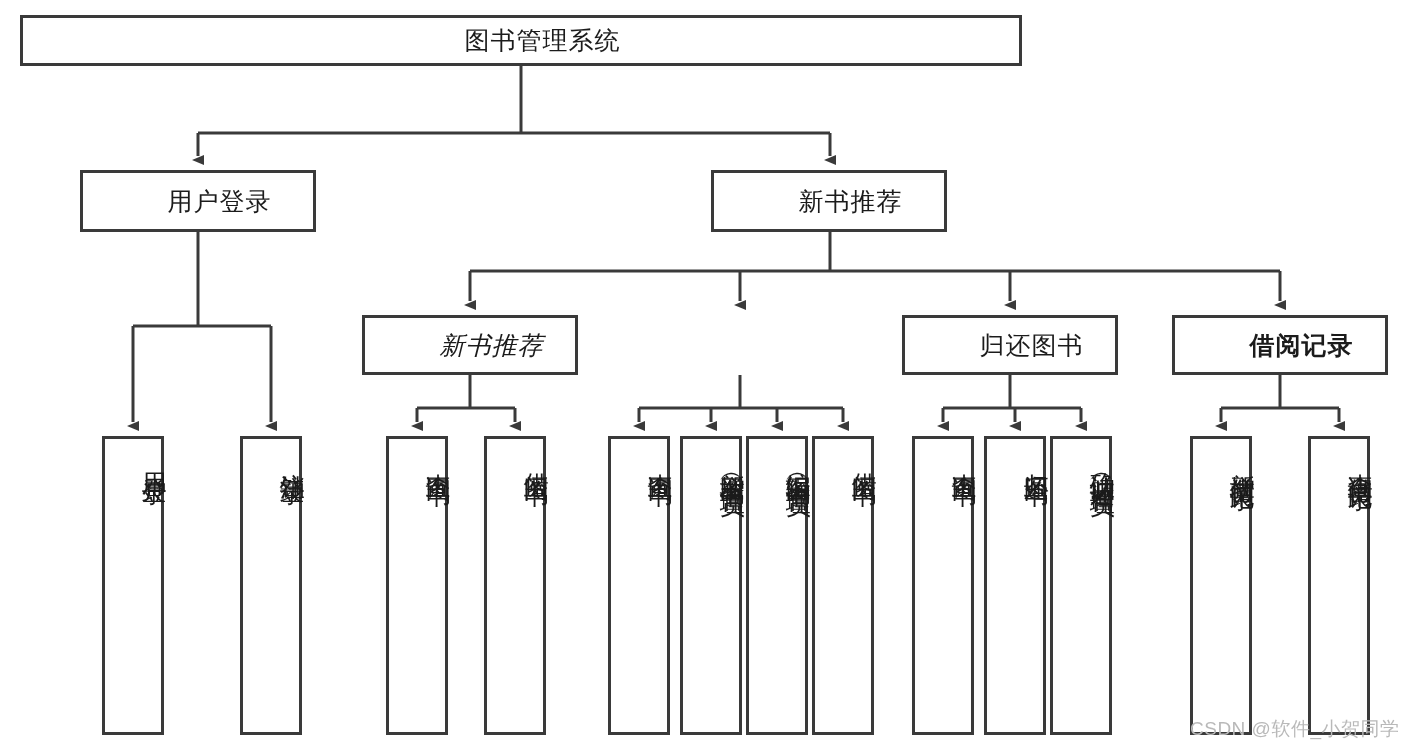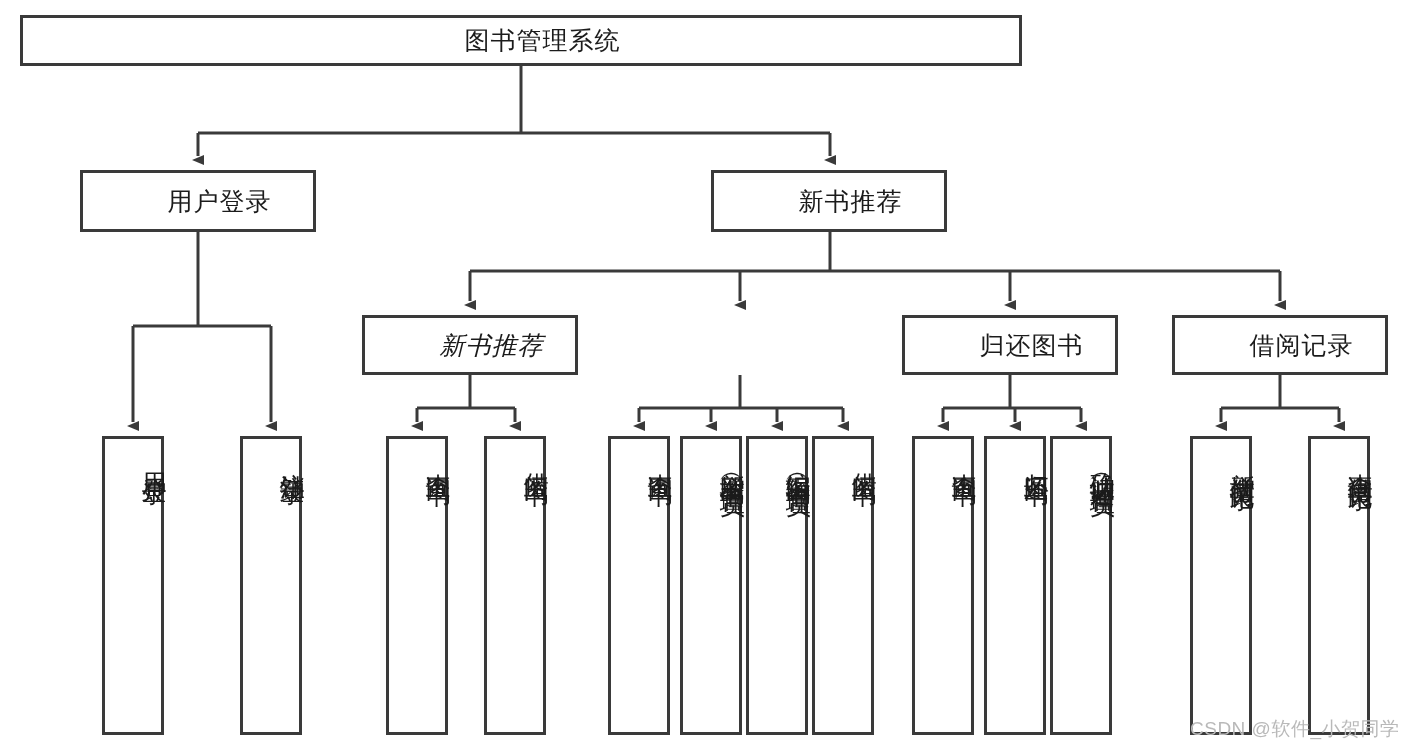--- a/index.html
+++ b/index.html
@@ -130,21 +130,21 @@
   <div class="node" style="left: 711px; top: 170px; width: 236px; height: 62px;">
     <span class="label">新书推荐</span>
   </div>
 
   <div class="node" style="left: 362px; top: 315px; width: 216px; height: 60px; font-style: italic;">
     <span class="label">新书推荐</span>
   </div>
   <div class="node" style="left: 902px; top: 315px; width: 216px; height: 60px;">
     <span class="label">归还图书</span>
   </div>
-  <div class="node" style="left: 1172px; top: 315px; width: 216px; height: 60px;">
+  <div class="node" style="left: 1172px; top: 315px; width: 216px; height: 60px; font-weight: bold;">
     <span class="label">借阅记录</span>
   </div>
 
   <div class="node leaf" style="left: 102px; top: 436px; width: 62px; height: 299px;">
     <span class="label">用户登录</span>
   </div>
   <div class="node leaf" style="left: 240px; top: 436px; width: 62px; height: 299px;">
     <span class="label">注销登录</span>
   </div>
   <div class="node leaf" style="left: 386px; top: 436px; width: 62px; height: 299px;">

